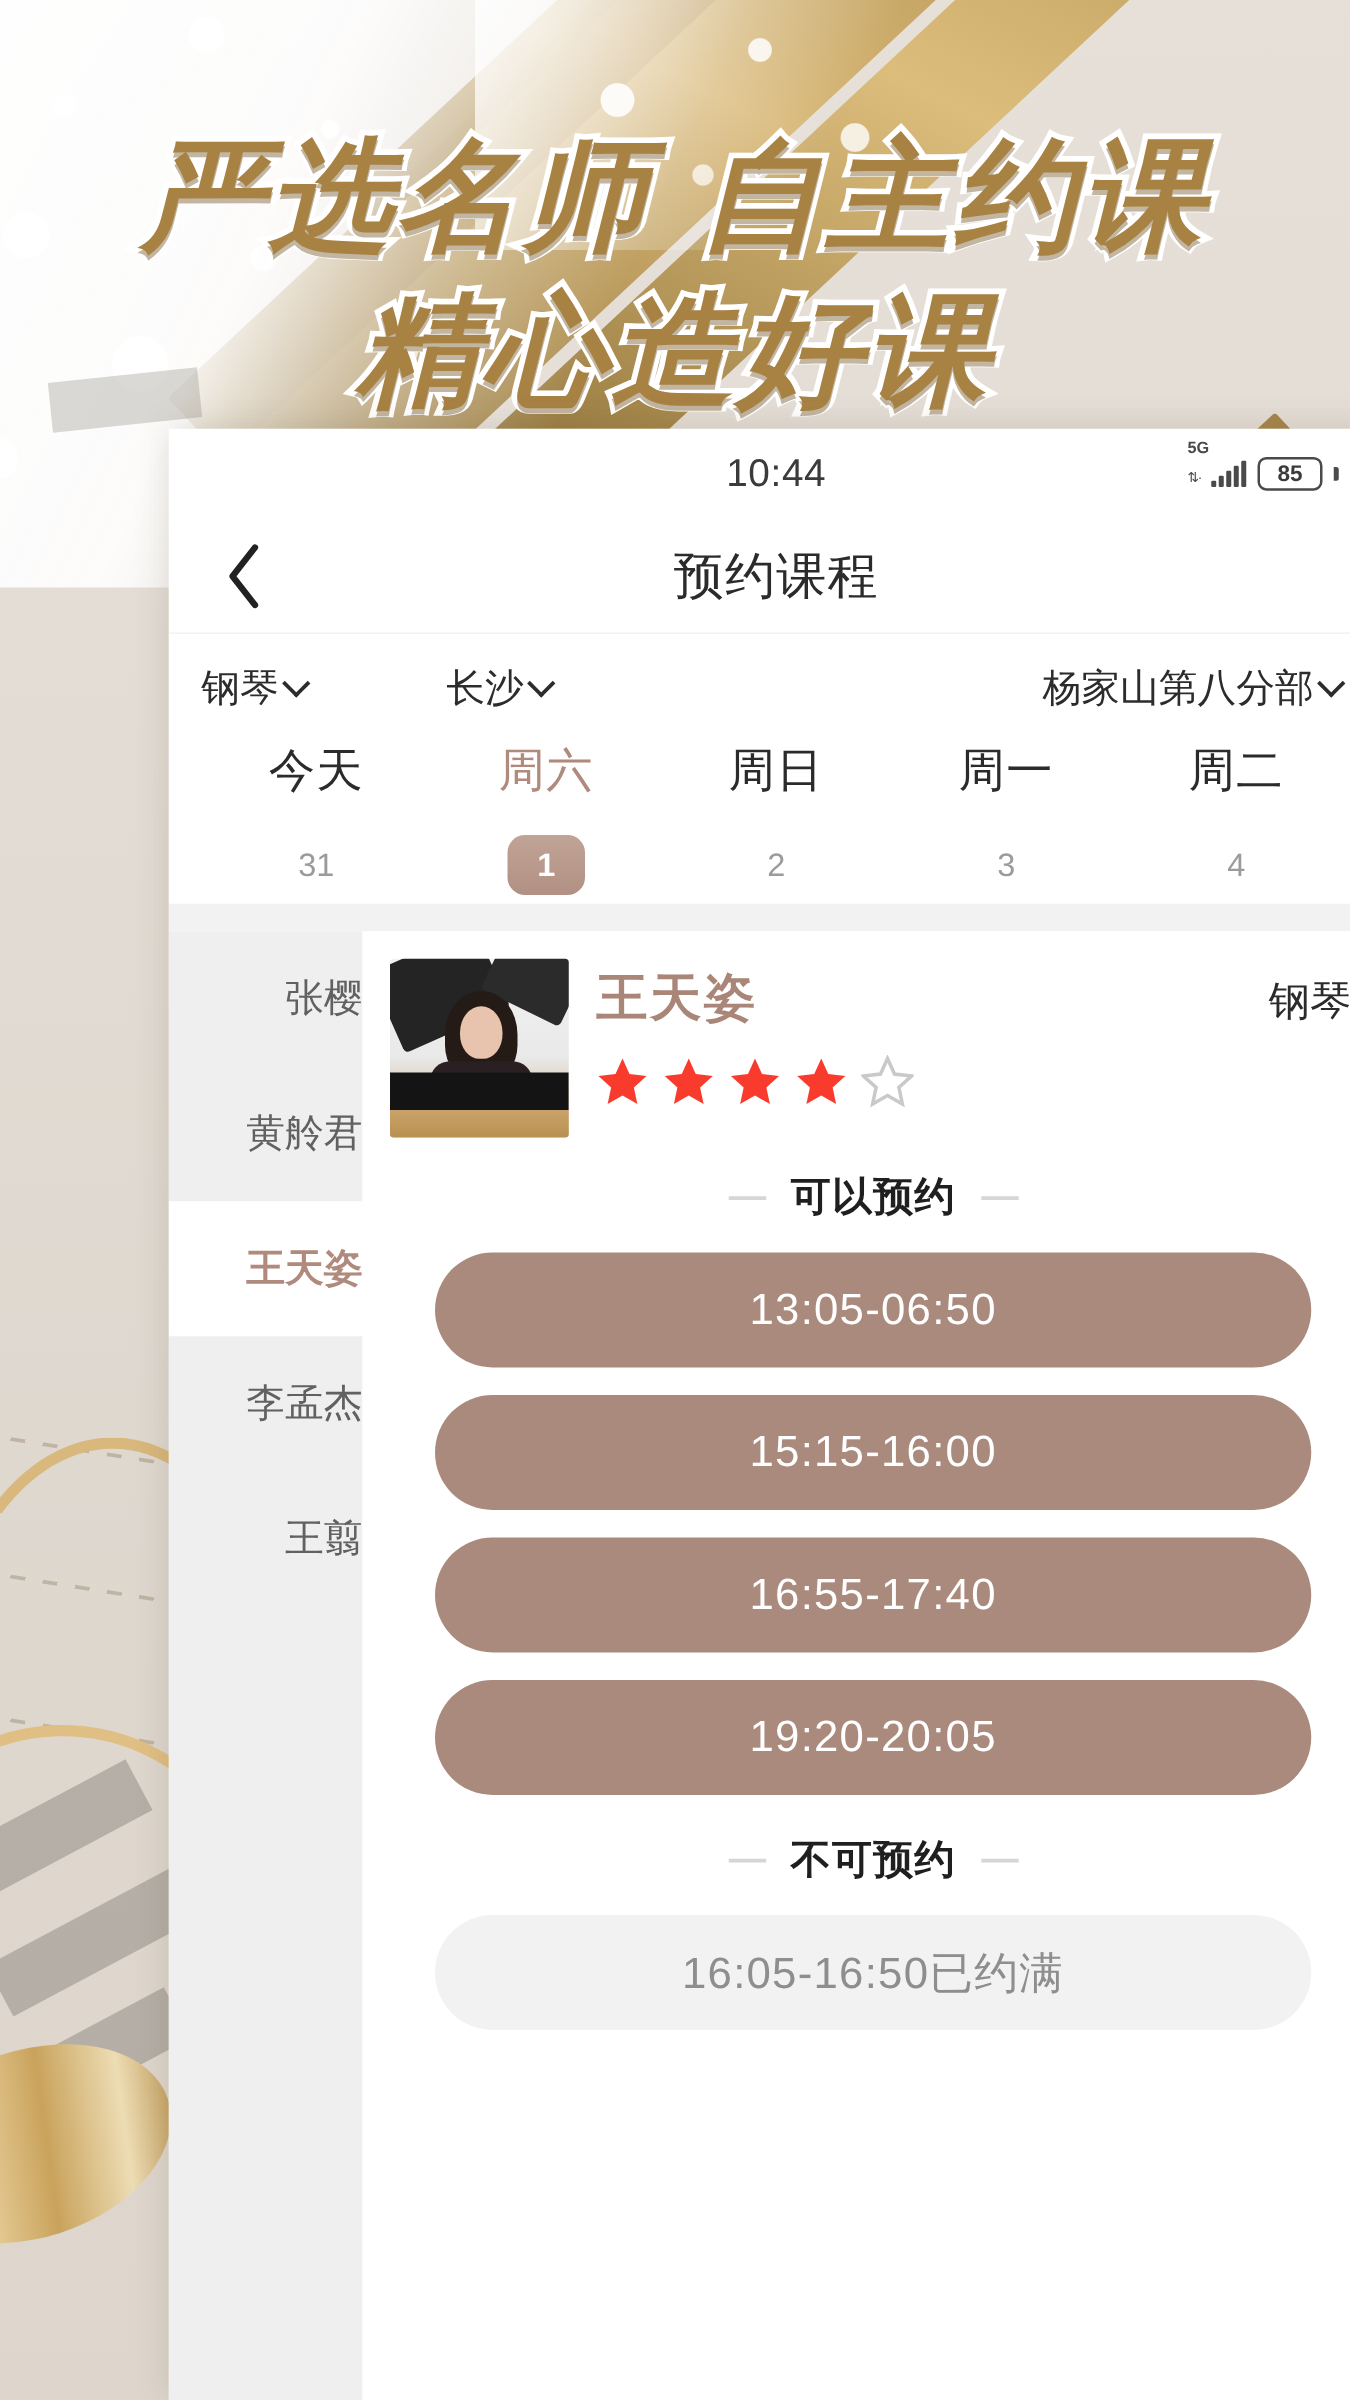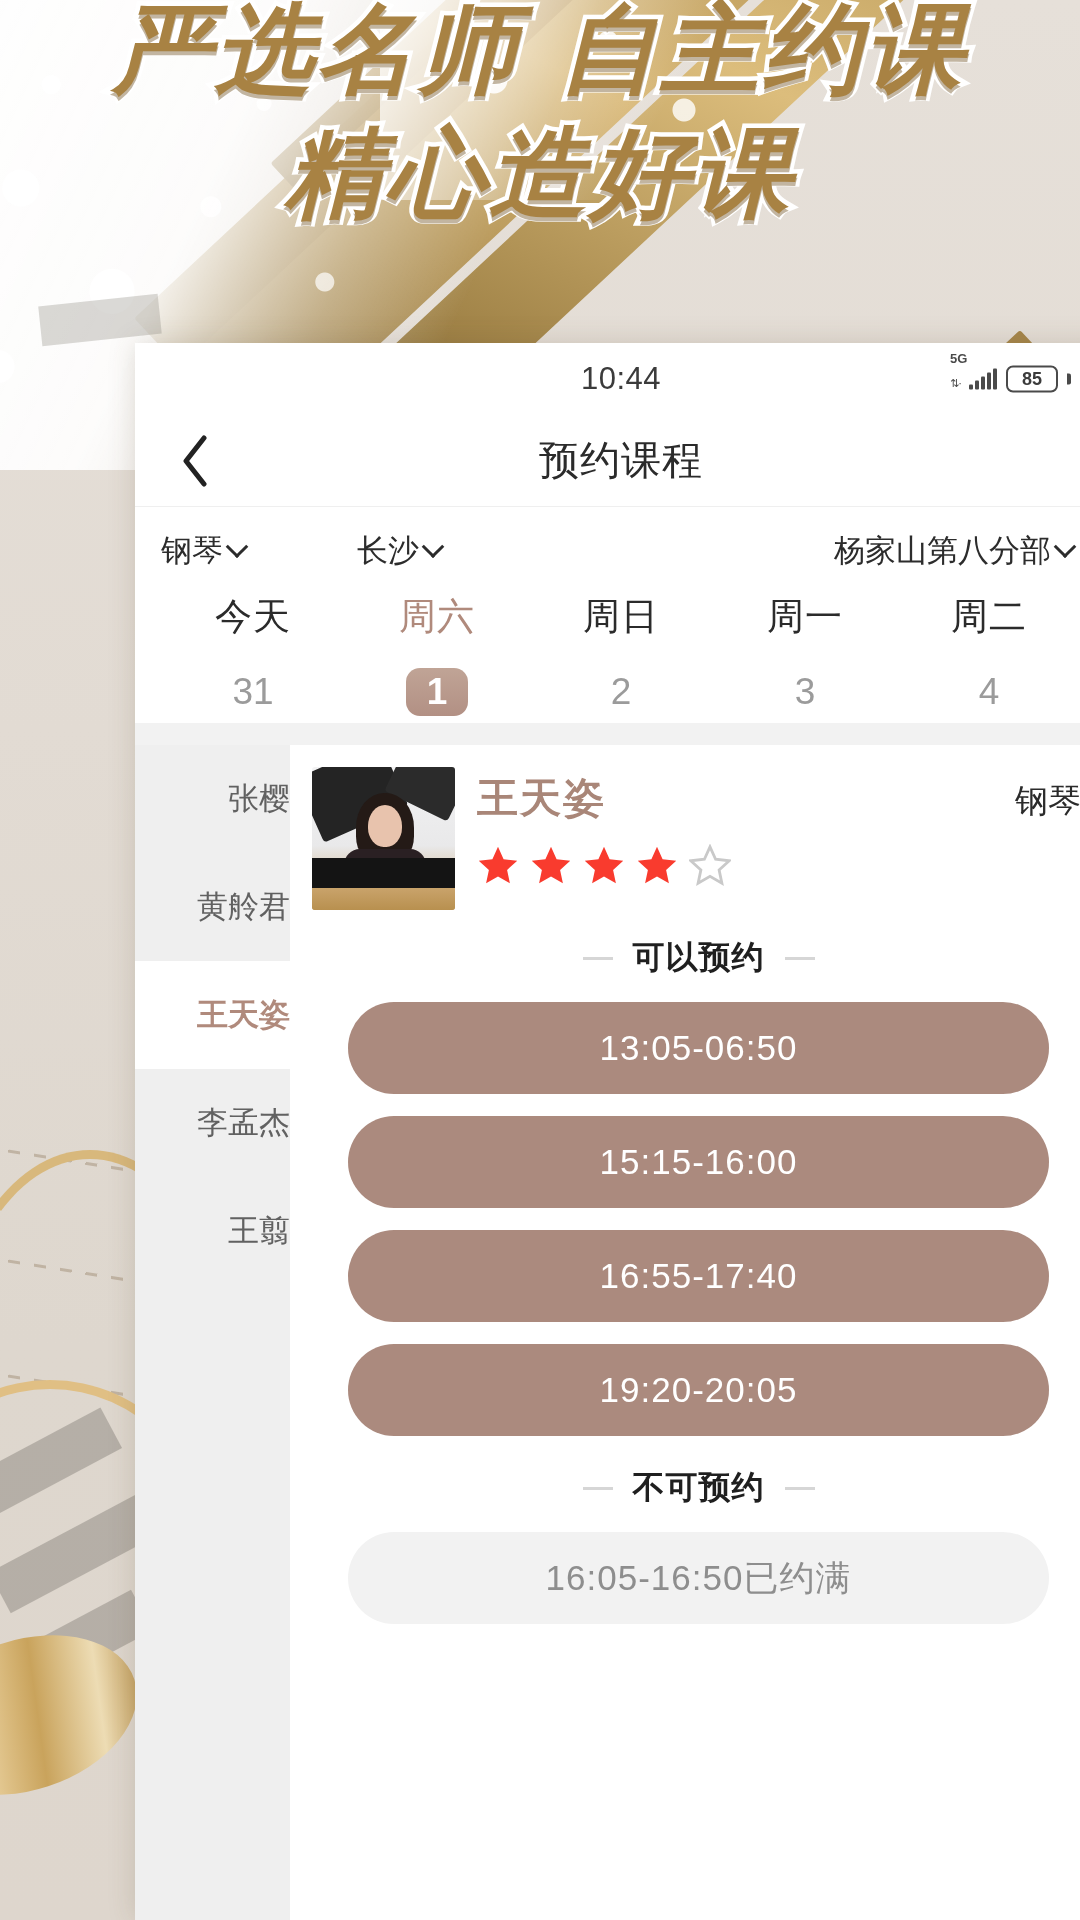--- a/index.html
+++ b/index.html
@@ -107,21 +107,21 @@
     font-family: "DejaVu Sans", sans-serif;
     font-weight: 700;
     font-style: italic;
     color: #a88243;
     letter-spacing: 4px;
     line-height: 1.02;
     -webkit-text-stroke: 9px #ffffff;
     paint-order: stroke fill;
     text-shadow: 0 4px 0 rgba(120,92,46,.45);
   }
-  .hl1 { font-size: 98px; }
+  .hl1 { font-size: 98px; margin-top: 108px; }
   .hl2 { font-size: 98px; margin-top: 24px; }
 
   
   #phone {
     position: absolute;
     left: 135px; top: 343px;
     width: 972px; height: 1577px;
     background: #ffffff;
     overflow: hidden;
     z-index: 10;
@@ -207,21 +207,21 @@
     display: flex; align-items: center;
     background: #fff;
     padding: 0 26px 10px;
   }
   .date {
     flex: 1; text-align: center; cursor: pointer;
   }
   .d-week { font-size: 37px; color: #2b2b2b; letter-spacing: 1px; }
   .date.active .d-week { color: #b08a7c; font-weight: 400; }
   .d-num {
-    font-size: 37px; color: #9b9b9b; margin-top: 26px;
+    font-size: 26px; color: #9b9b9b; margin-top: 26px;
     display: inline-flex; align-items: center; justify-content: center;
     width: 62px; height: 48px; border-radius: 14px;
   }
   .date.active .d-num {
     background: linear-gradient(180deg,#c0a496 0%,#b29084 100%);
     color: #ffffff; font-weight: 600;
   }
 
   .divider-bar { flex: 0 0 22px; background: #f2f2f2; }
 

